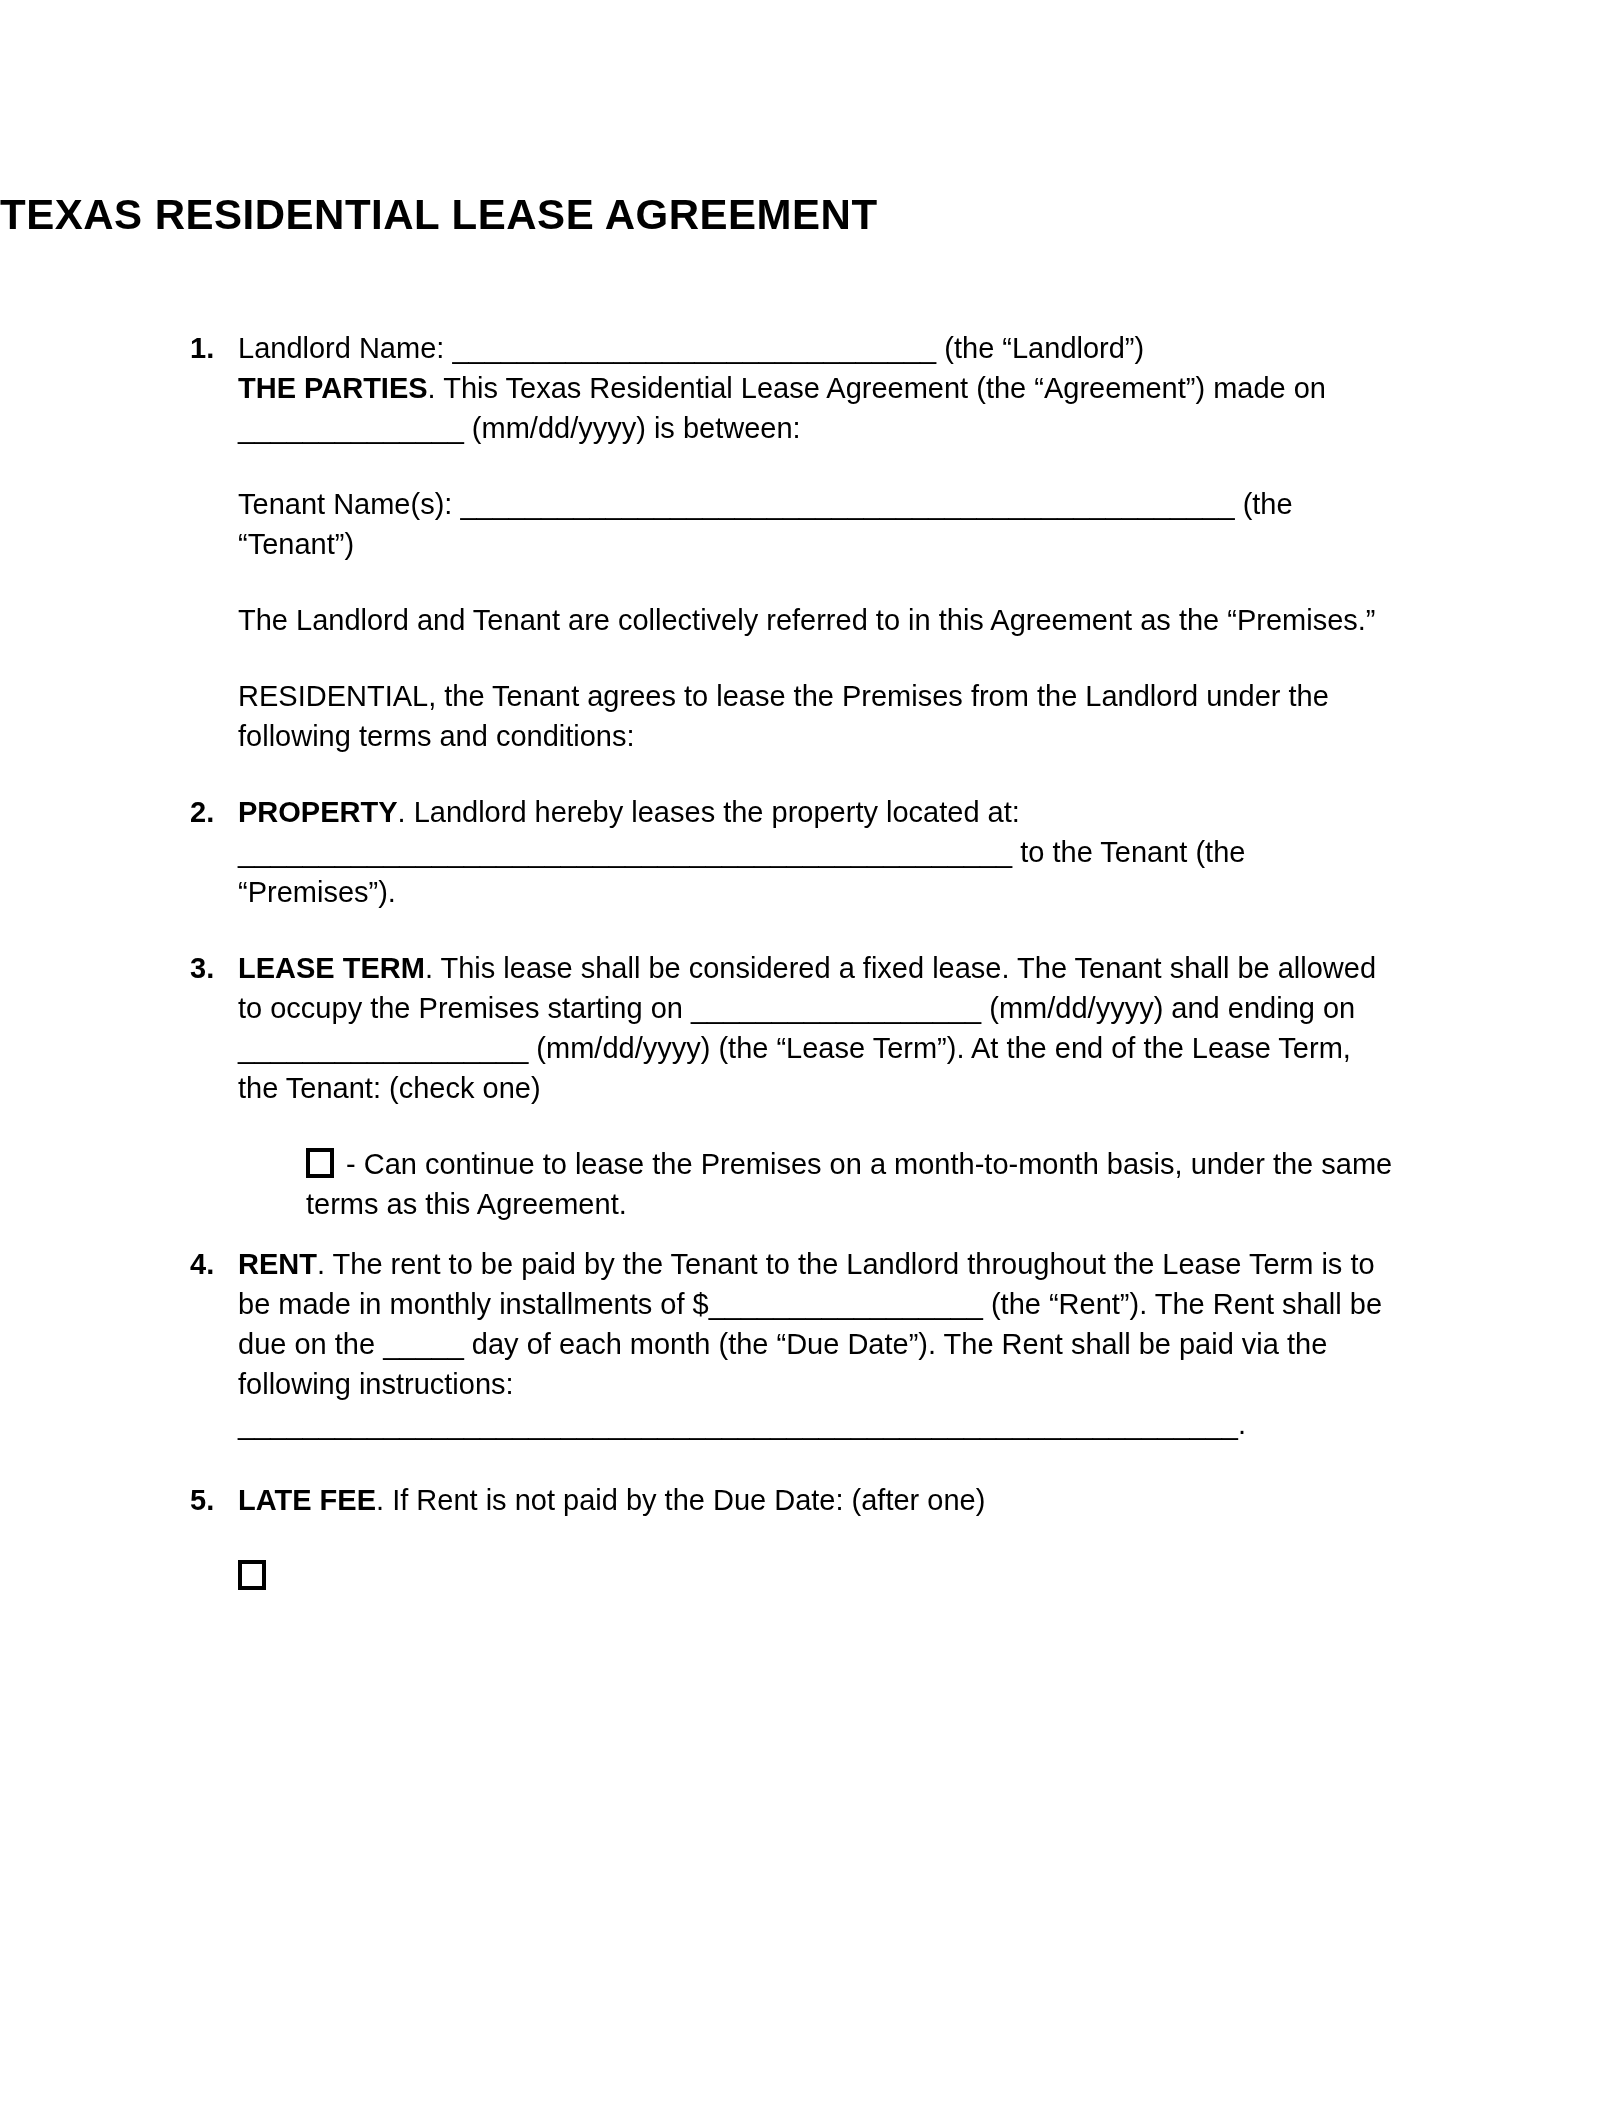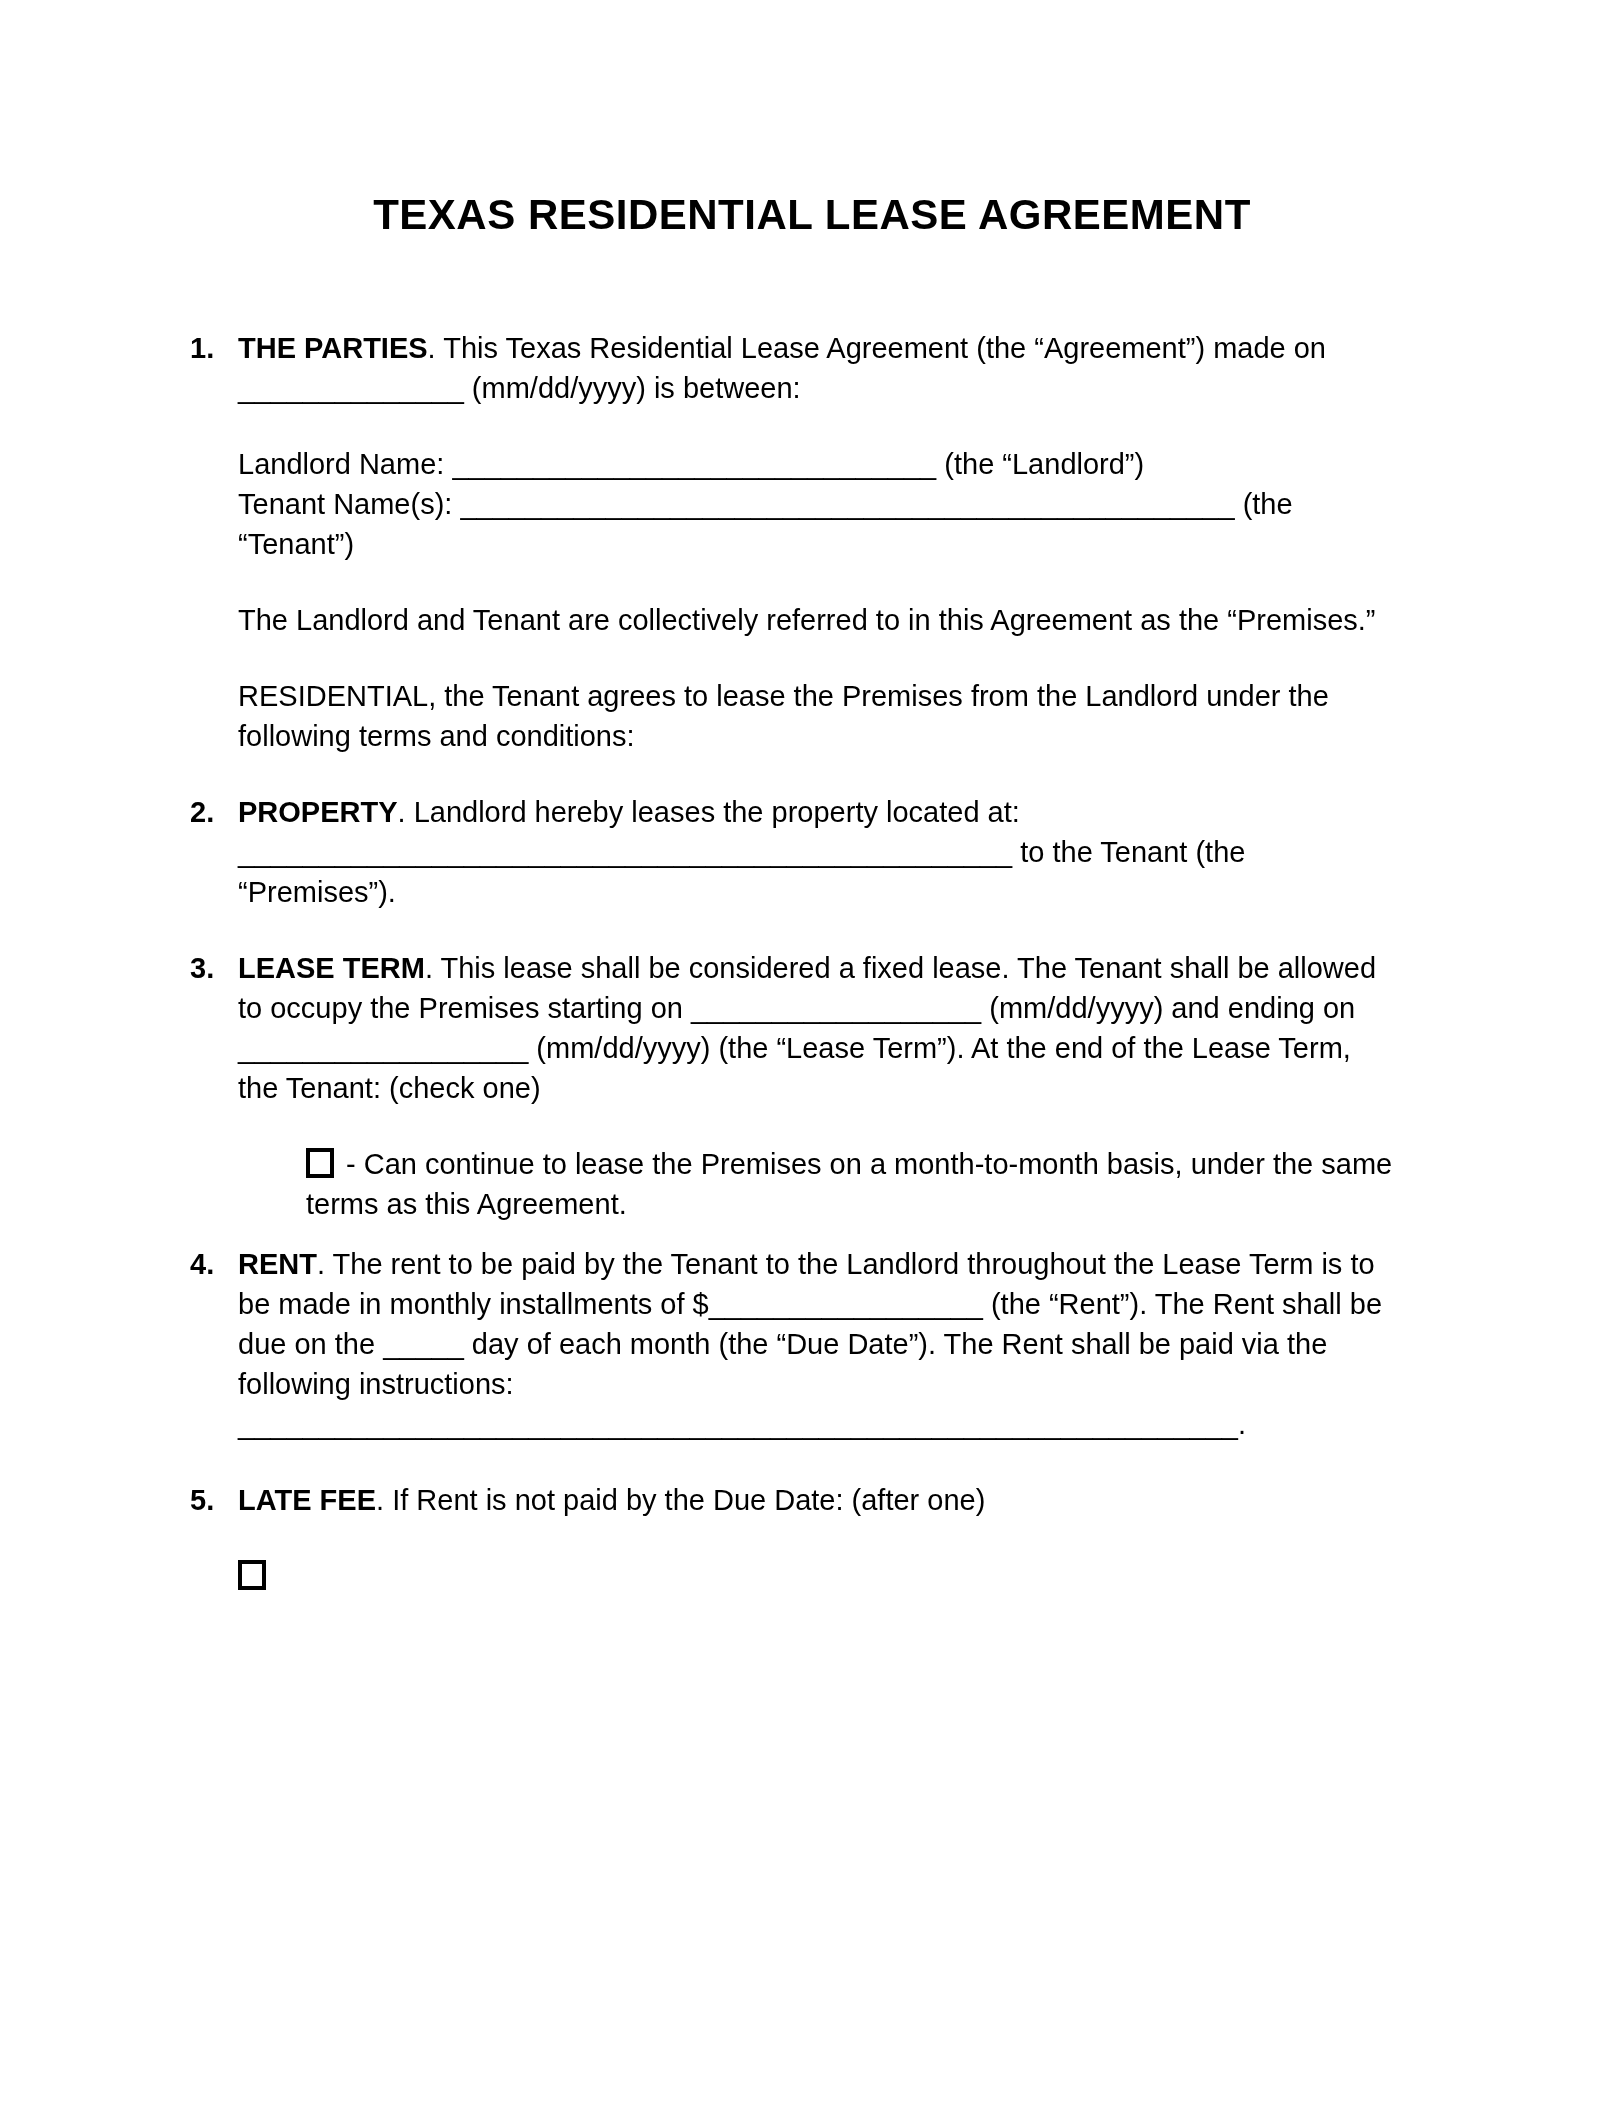--- a/index.html
+++ b/index.html
@@ -6,21 +6,20 @@
   body {
     width:1624px; height:2112px;
     background:#ffffff; color:#000000;
     font-family:"Liberation Sans", sans-serif;
     font-size:29px; line-height:40px;
     position:relative; overflow:hidden;
   }
   .page { position:relative; width:1624px; height:2112px; }
   .doc-title {
     margin:191px 0 89px 0;
-    text-align:center;
     font-size:42px; line-height:48px; font-weight:bold;
     letter-spacing:0.5px;
   }
   .content { padding:0 229px 0 190px; }
   .sec { display:flex; }
   .num {
     width:48px; flex:0 0 48px;
     font-weight:bold;
   }
   .body { width:1205px; }
@@ -44,22 +43,22 @@
 
 <div class="page">
 
   <h1 class="doc-title">TEXAS RESIDENTIAL LEASE AGREEMENT</h1>
 
   <div class="content">
 
     <div class="sec">
       <div class="num">1.</div>
       <div class="body">
+        <p class="para tight">Landlord Name: ______________________________ (the “Landlord”)</p>
         <p class="para"><b>THE PARTIES</b><span>. This Texas Residential Lease Agreement (the “Agreement”) made on ______________ (mm/dd/yyyy) is between:</span></p>
-        <p class="para tight">Landlord Name: ______________________________ (the “Landlord”)</p>
         <p class="para">Tenant Name(s): ________________________________________________ (the “Tenant”)</p>
         <p class="para">The Landlord and Tenant are collectively referred to in this Agreement as the “Premises.”</p>
         <p class="para">RESIDENTIAL, the Tenant agrees to lease the Premises from the Landlord under the following terms and conditions:</p>
       </div>
     </div>
 
     <div class="sec">
       <div class="num">2.</div>
       <div class="body">
         <p class="para"><b>PROPERTY</b><span>. Landlord hereby leases the property located at: ________________________________________________ to the Tenant (the “Premises”).</span></p>

